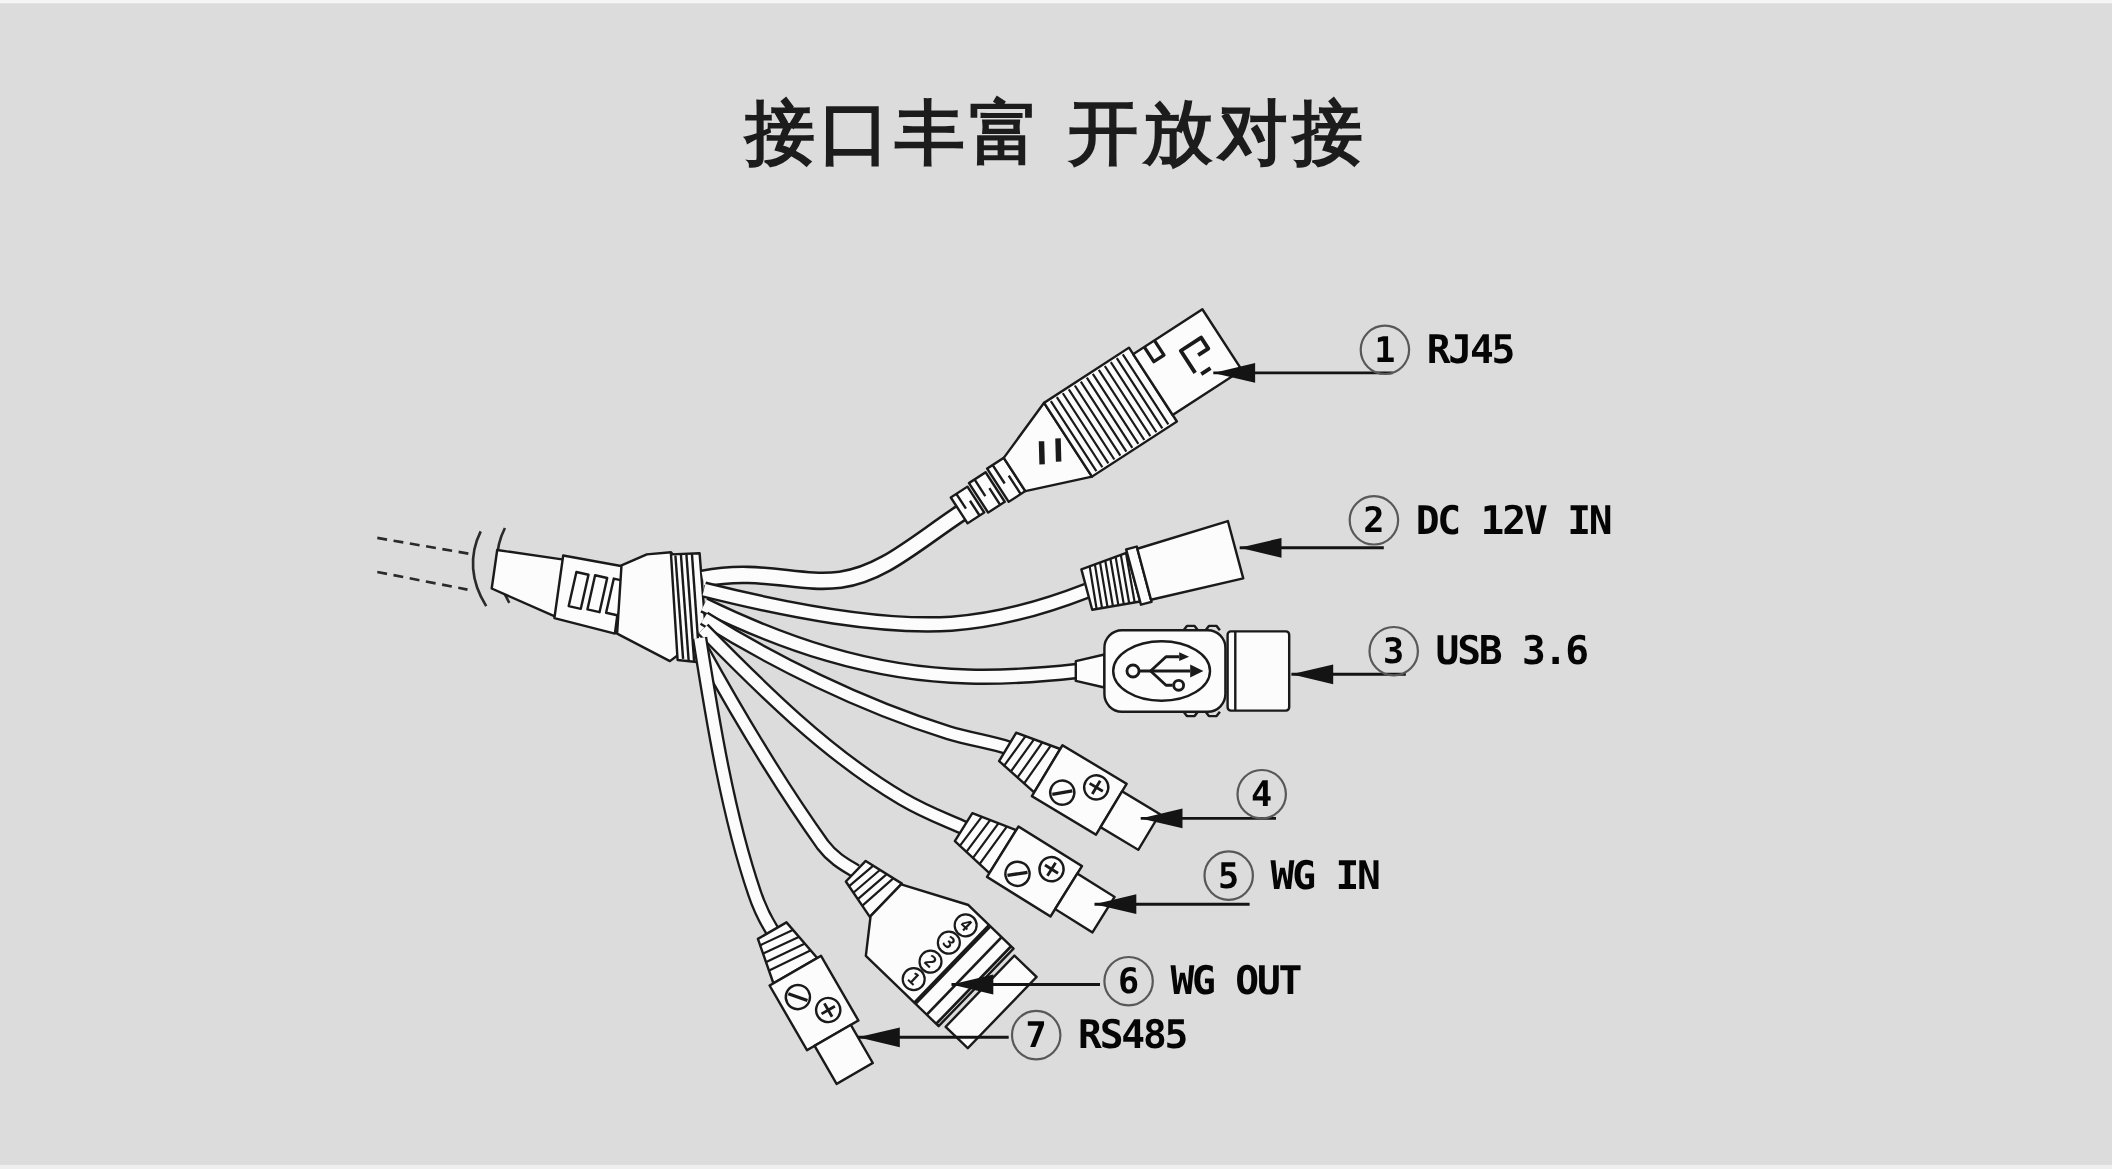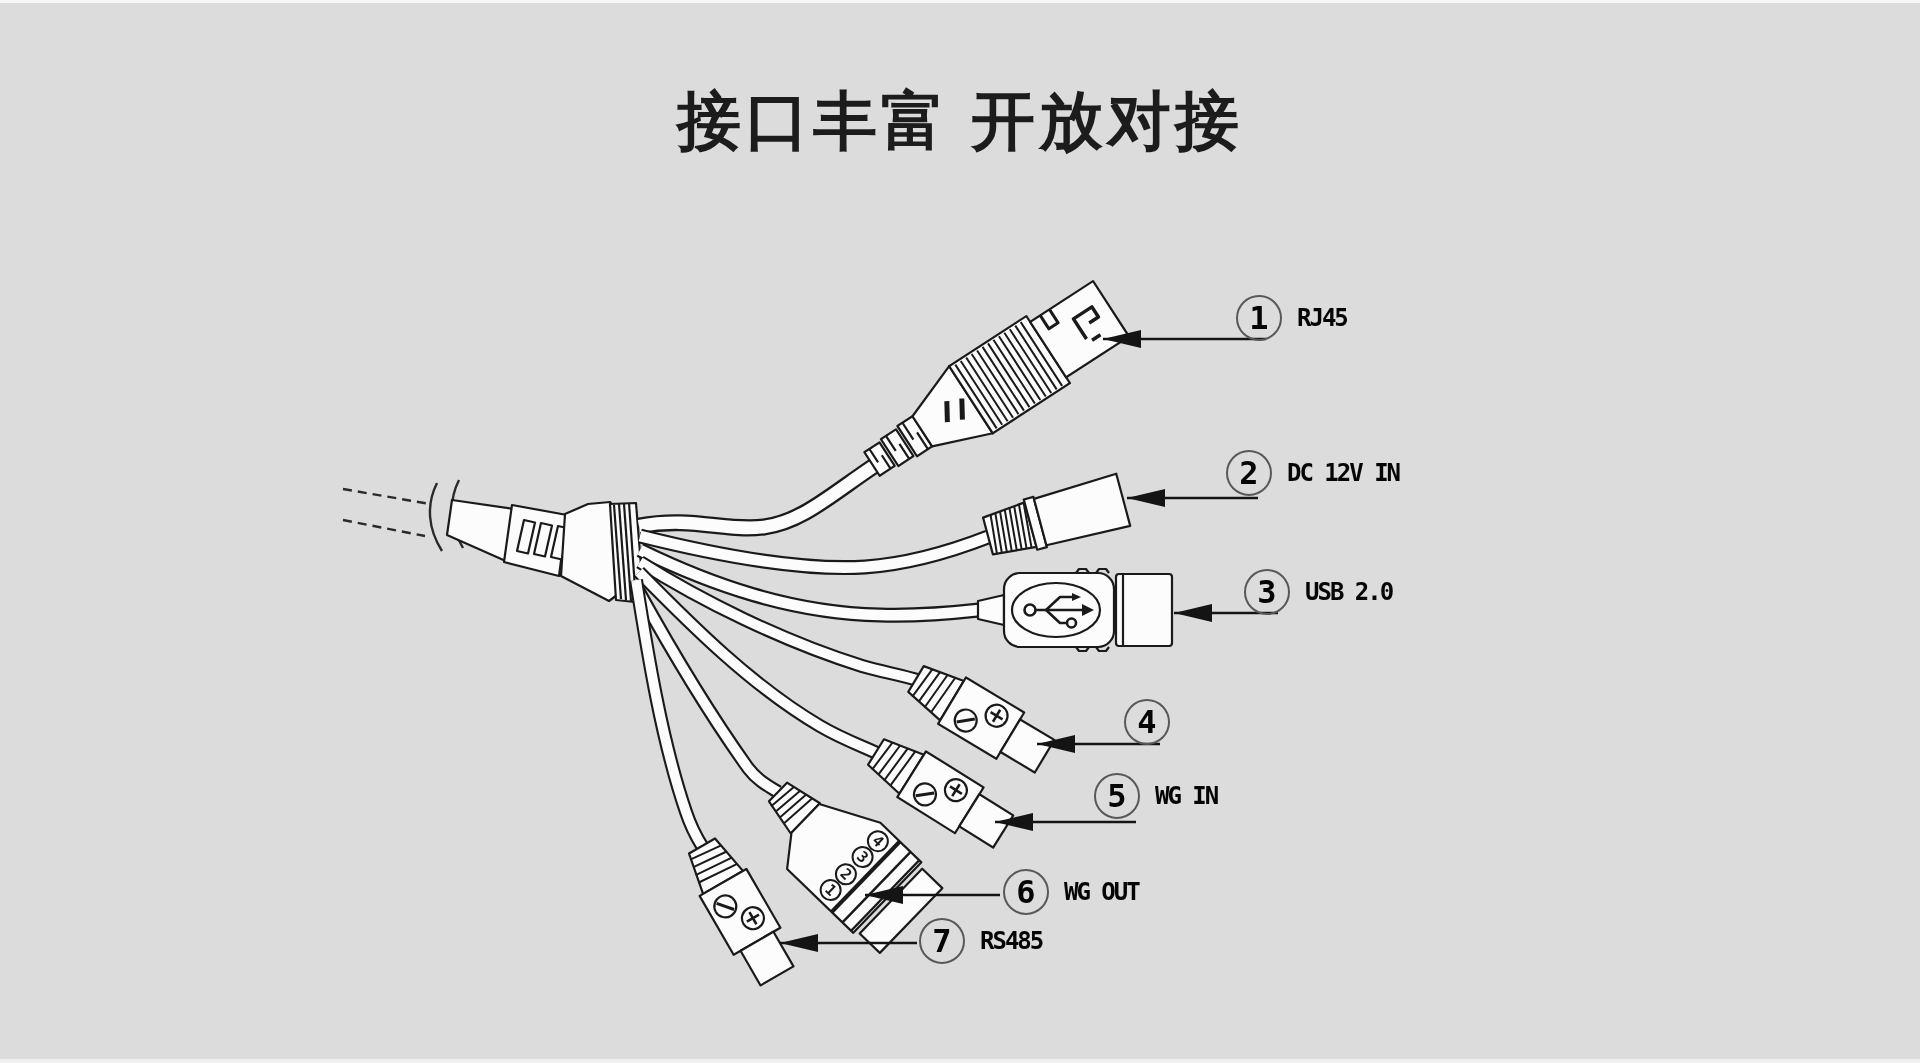--- a/index.html
+++ b/index.html
@@ -45,21 +45,21 @@
   .num-circle span{
     font-family:"DejaVu Sans Mono", monospace;
     font-weight:bold;
     font-size:32px;
     line-height:1;
     color:#050505;
   }
   .conn-label .lbl-text{
     font-family:"DejaVu Sans Mono", monospace;
     font-weight:bold;
-    font-size:24px;
+    font-size:36px;
     letter-spacing:-2px;
     white-space:nowrap;
     color:#050505;
   }
   
   .lbl-1{left:1236px;top:295px;}
   .lbl-2{left:1226px;top:450px;}
   .lbl-3{left:1244px;top:569px;}
   .lbl-4{left:1124px;top:699px;}
   .lbl-5{left:1094px;top:773px;}
@@ -293,21 +293,21 @@
     <span class="num-circle">
       <span>2</span>
     </span>
     <span class="lbl-text">DC 12V IN</span>
   </div>
 
   <div class="conn-label lbl-3">
     <span class="num-circle">
       <span>3</span>
     </span>
-    <span class="lbl-text">USB 2.0</span>
+    <span class="lbl-text">USB 3.6</span>
   </div>
 
   <div class="conn-label lbl-4">
     <span class="num-circle">
       <span>4</span>
     </span>
   </div>
 
   <div class="conn-label lbl-5">
     <span class="num-circle">

